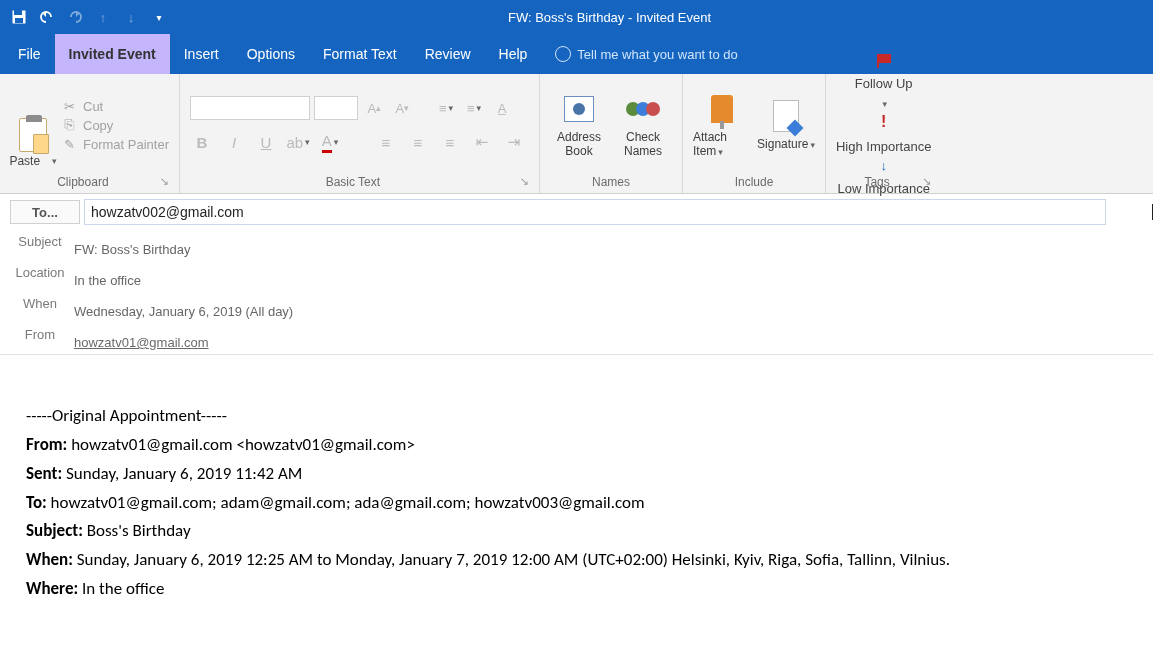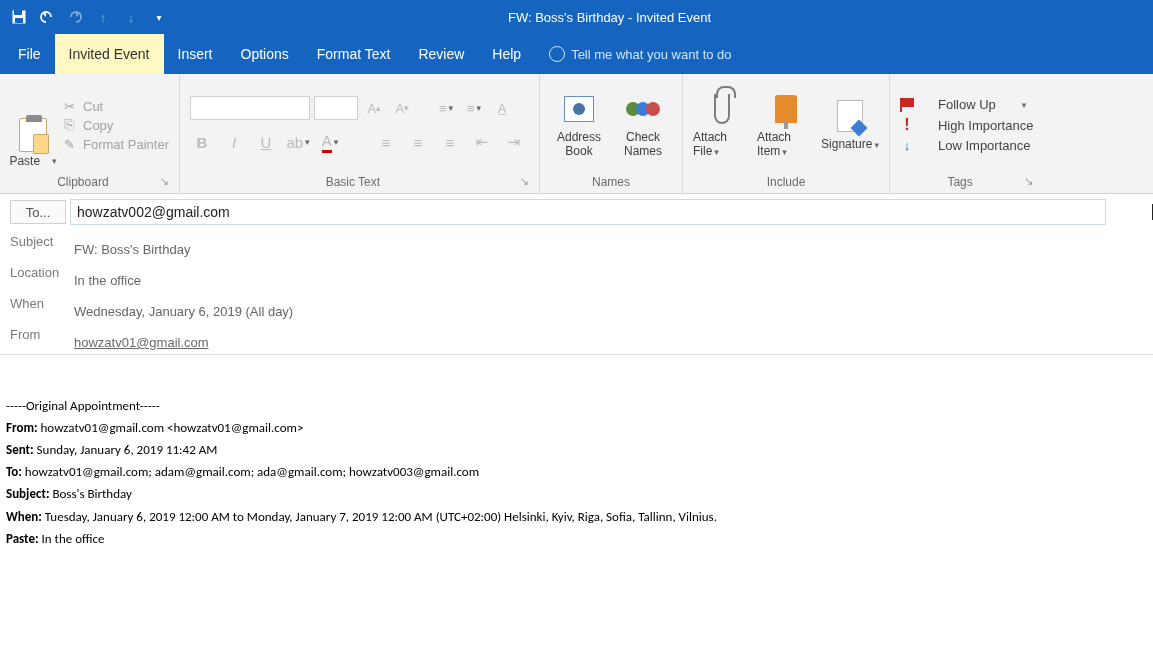--- a/index.html
+++ b/index.html
@@ -34,21 +34,21 @@
   }
   .tab {
     color: #fff;
     padding: 10px 14px;
     font-size: 14px;
     cursor: pointer;
     height: 40px;
     display:flex;
     align-items:center;
   }
-  .tab.active { background:#fef9c3; color:#333; }
+  .tab.active { background:#c4b5fd; color:#333;font-weight:bold; }
   .tellme { display:flex; align-items:center; color:#cfe4fb; gap:6px; padding-left:14px; cursor:text; }
   .lightbulb { width:16px; height:16px; border:1.5px solid #cfe4fb; border-radius:50%; position:relative; }
   
   .ribbon {
     background:#f3f3f3;
     border-bottom:1px solid #d0d0d0;
     height: 120px;
     display:flex;
   }
   .group {
@@ -81,21 +81,21 @@
   .pin::after { content:""; position:absolute; bottom:-6px; left:9px; width:4px; height:8px; background:#999; }
   .sig-icon { width:26px; height:32px; background:#fff; border:1px solid #bbb; position:relative; }
   .sig-icon::after { content:""; position:absolute; right:-3px; bottom:-3px; width:12px; height:12px; background:#3b7dd8; transform:rotate(45deg); }
   .addr-icon { width:30px; height:26px; background:#fff; border:1px solid #6a8fbf; display:flex; align-items:center; justify-content:center; }
   .addr-icon::before { content:""; width:12px; height:12px; border-radius:50%; background:#4a74a8; }
   .check-icon { display:flex; gap:-4px; }
   .person { width:14px; height:14px; border-radius:50%; background:#5b8c3e; margin:0 -2px; }
   .person.b { background:#3b7dd8; }
   .person.r { background:#c94f4f; }
   .tags-col { display:flex; flex-direction:column; gap:4px; justify-content:center; }
-  .tag-item { display:flex; align-items:center; gap:24px; color:#444; font-size:13px; cursor:pointer; }
+  .tag-item { display:flex; align-items:center; gap:8px; color:#444; font-size:13px; cursor:pointer;flex-direction:column; }
   .flag { width:14px; height:14px; border-left:2px solid #c62828; position:relative; }
   .flag::before { content:""; position:absolute; left:0; top:0; width:12px; height:9px; background:#c62828; }
   .bang { color:#c62828; font-weight:bold; font-size:16px; width:14px; text-align:center; }
   .darr { color:#1565c0; font-weight:bold; width:14px; text-align:center; }
   .caret { font-size:9px; color:#666; margin-left:2px; }
   
   .compose {
     display:flex;
     border-bottom:1px solid #e0e0e0;
   }
@@ -109,29 +109,29 @@
     justify-content:center;
     gap:6px;
     padding:10px 0;
     cursor:pointer;
   }
   .send-env { width:30px; height:20px; border:1px solid #8a8a8a; background:#fff; position:relative; }
   .send-env::before { content:""; position:absolute; left:0; top:0; border-left:15px solid transparent; border-right:15px solid transparent; border-top:10px solid #e0e0e0; width:0; height:0; }
   .send-txt { font-size:13px; color:#444; }
   .fields { flex:1; padding: 4px 0; }
   .frow { display:flex; align-items:center; min-height:28px; }
-  .flabel { width:70px; text-align:left; padding-left:10px; font-size:13px; color:#7a7a7a; }
-  .to-btn { border:1px solid #d0d0d0; background:#fafafa; width:56px; height:24px; display:flex; align-items:center; justify-content:center; margin-left:10px; font-size:13px; color:#555; cursor:pointer; }
+  .flabel { width:70px; text-align:center; padding-left:10px; font-size:13px; color:#7a7a7a; }
+  .to-btn { border:1px solid #d0d0d0; background:#fafafa; width:70px; height:24px; display:flex; align-items:center; justify-content:center; margin-left:10px; font-size:13px; color:#555; cursor:pointer;font-weight:bold; }
   .finput { flex:1; border:1px solid #c9d8ea; height:26px; padding:0 6px; font-size:14px; color:#222; margin-right:6px; margin-left:4px; }
   .fvalue { font-size:13px; color:#666; padding-left:4px;margin-top:16px; }
   .fvalue.link { color:#6a6a6a; text-decoration:underline; }
   .cursor { display:inline-block; width:1px; height:16px; background:#222; vertical-align:middle; margin-left:40px; animation:blink 1s infinite; }
   @keyframes blink { 50% { opacity:0; } }
   
-  .mailbody { padding: 18px 6px; font-size:13px; line-height:1.7; color:#000; font-family: Calibri, "Segoe UI", sans-serif; }
+  .mailbody { padding: 18px 26px; font-size:17px; line-height:1.7; color:#000; font-family: Calibri, "Segoe UI", sans-serif; }
   .mailbody .bold { font-weight:bold; }
 </style>
 </head>
 <body>
 
 <div class="titlebar">
   <div class="qat">
     <div class="qat-btn">
       <svg width="16" height="16" viewBox="0 0 16 16">
           <rect x="1" y="1" width="14" height="14" fill="#fff" stroke="#1565c0"></rect>
@@ -258,26 +258,20 @@
         <span style="text-align:center; line-height:1.2;">Check Names</span>
       </div>
     </div>
     <div class="group-title">Names</div>
   </div>
 
   <div class="group">
     <div class="group-body">
       <div class="big-btn">
         <div class="bigicon">
-            <div class="paperclip"></div>
-          </div>
-        <span><span>Attach File</span><span class="caret">▾</span></span>
-      </div>
-      <div class="big-btn">
-        <div class="bigicon">
             <div class="pin"></div>
           </div>
         <span><span>Attach Item</span><span class="caret">▾</span></span>
       </div>
       <div class="big-btn">
         <div class="bigicon">
             <div class="sig-icon"></div>
           </div>
         <span><span>Signature</span><span class="caret">▾</span></span>
       </div>
@@ -333,15 +327,15 @@
   </div>
 </div>
 
 <div class="mailbody">
   <br>
   <div>-----Original Appointment-----</div>
   <div><span class="bold">From:</span><span> howzatv01@gmail.com &lt;howzatv01@gmail.com&gt;</span></div>
   <div><span class="bold">Sent:</span><span> Sunday, January 6, 2019 11:42 AM</span></div>
   <div><span class="bold">To:</span><span> howzatv01@gmail.com; adam@gmail.com; ada@gmail.com; howzatv003@gmail.com</span></div>
   <div><span class="bold">Subject:</span><span> Boss's Birthday</span></div>
-  <div><span class="bold">When:</span><span> Tuesday, January 6, 2019 12:00 AM to Monday, January 7, 2019 12:00 AM (UTC+02:00) Helsinki, Kyiv, Riga, Sofia, Tallinn, Vilnius.</span></div>
-  <div><span class="bold">Paste:</span><span> In the office</span></div>
+  <div><span class="bold">When:</span><span> Sunday, January 6, 2019 12:25 AM to Monday, January 7, 2019 12:00 AM (UTC+02:00) Helsinki, Kyiv, Riga, Sofia, Tallinn, Vilnius.</span></div>
+  <div><span class="bold">Where:</span><span> In the office</span></div>
 </div>
 
 </body></html>

